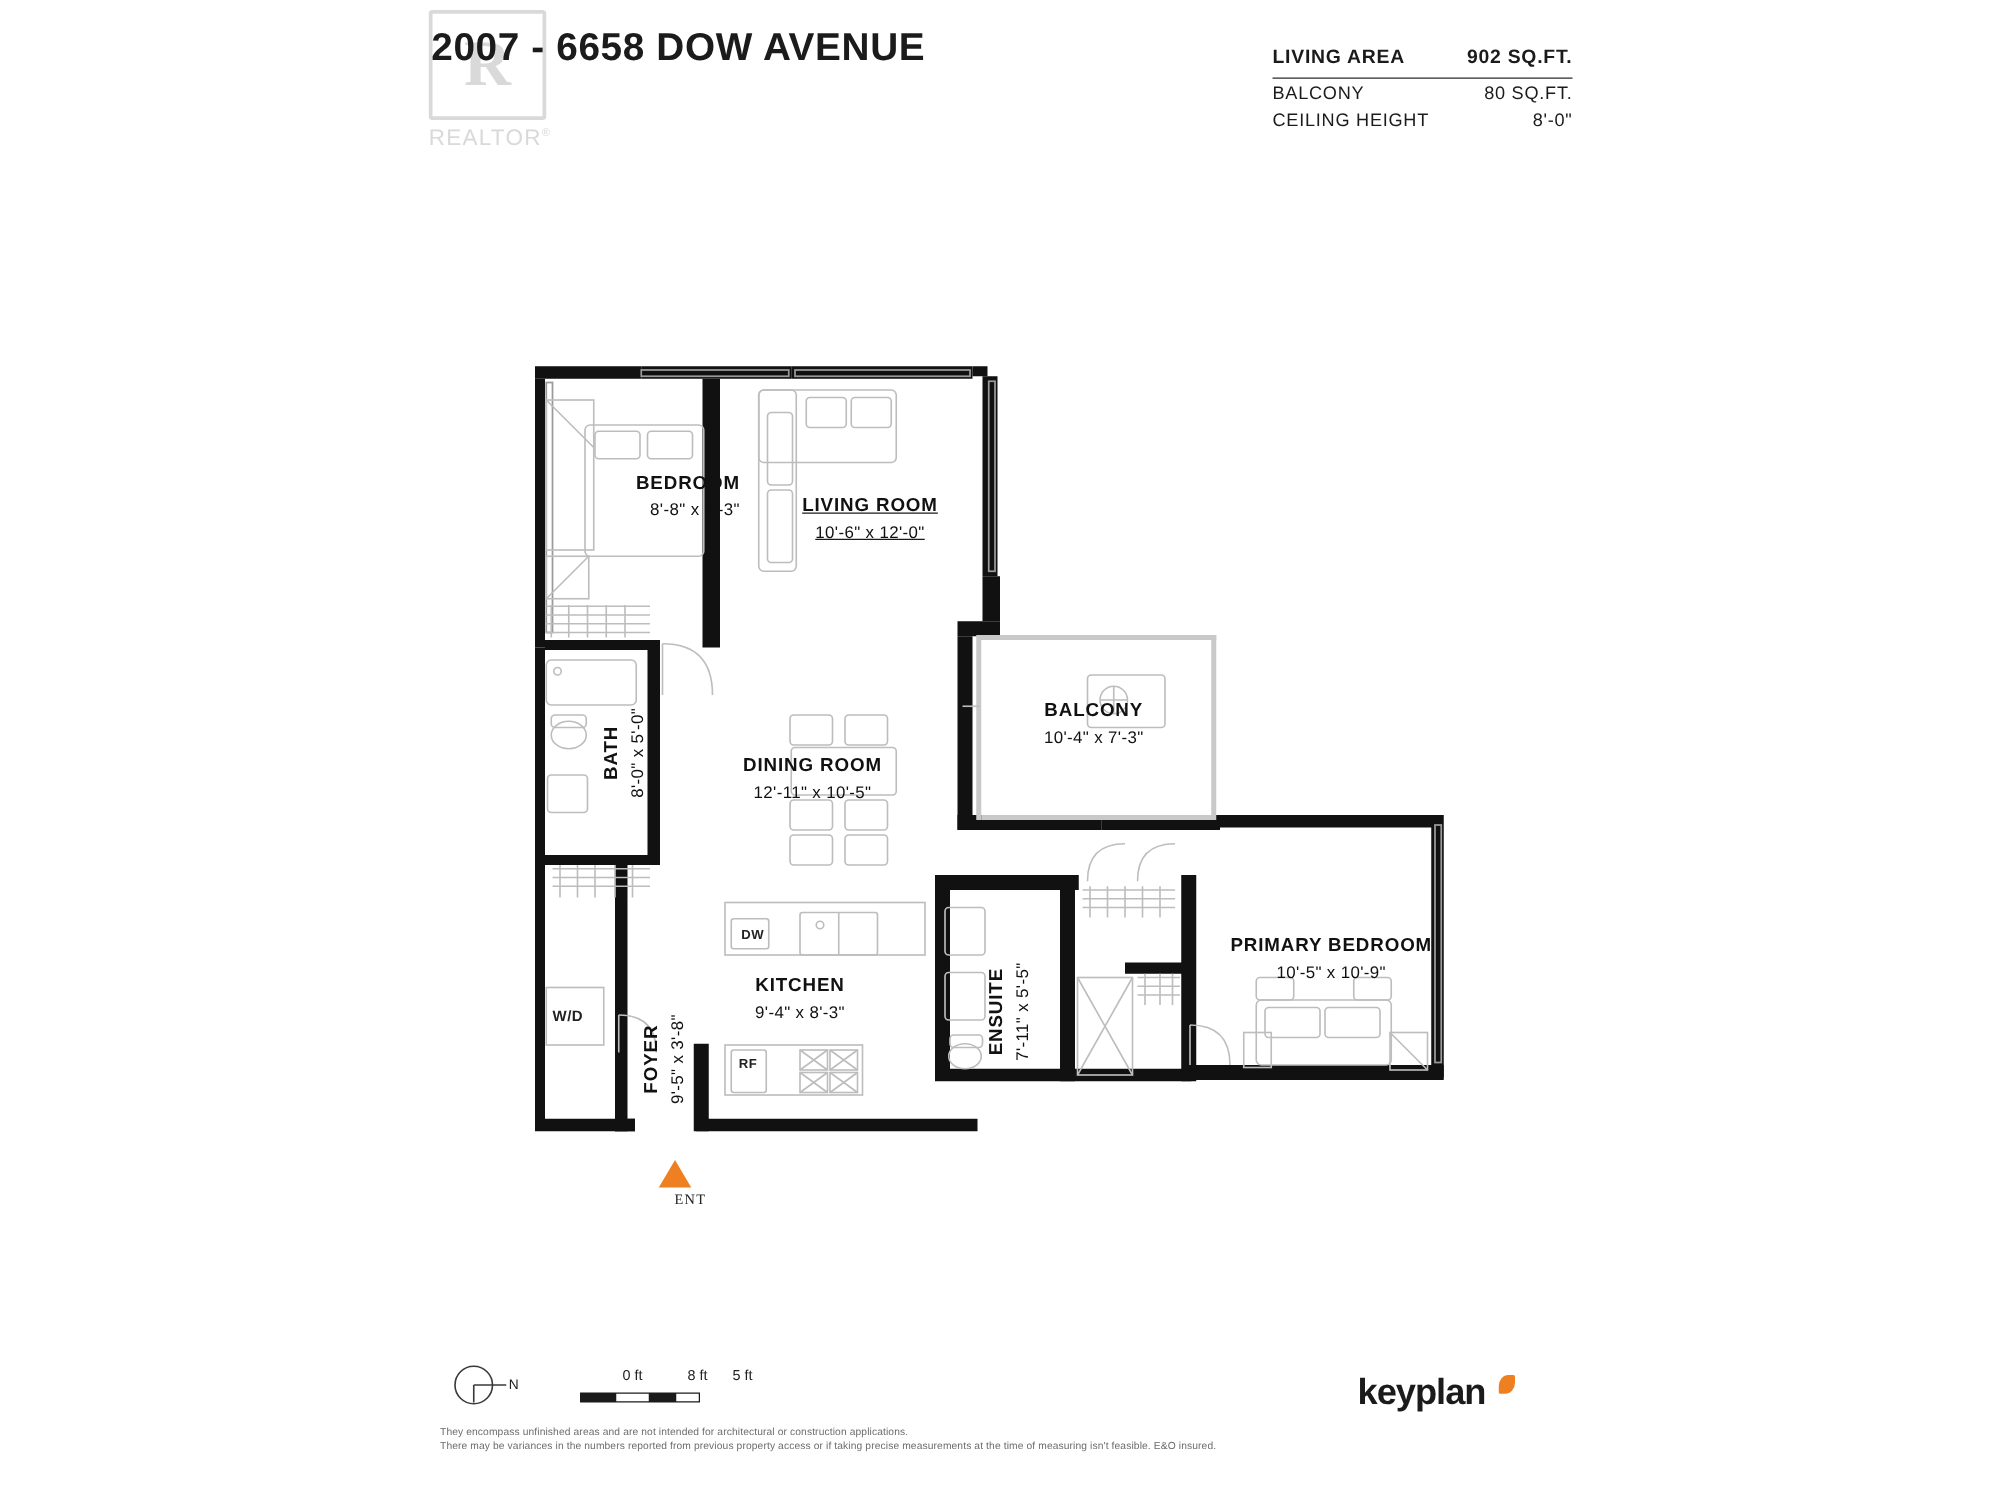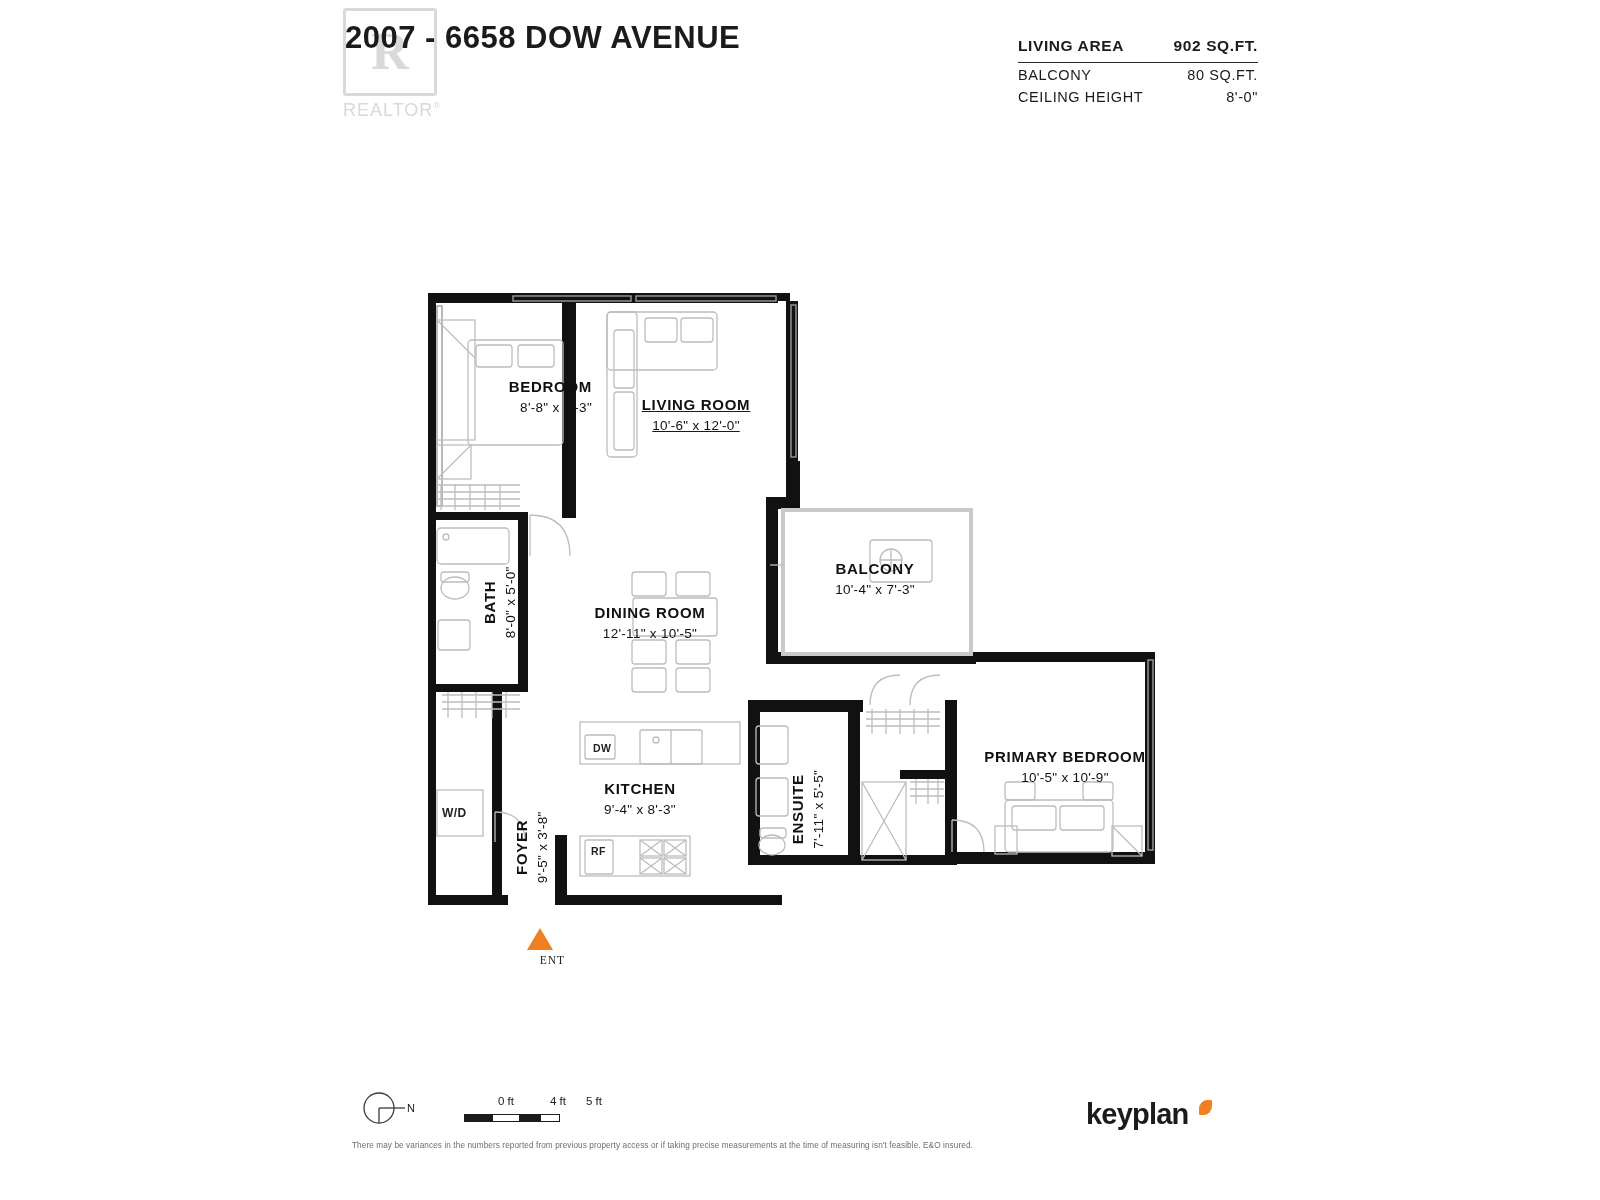--- a/index.html
+++ b/index.html
@@ -350,32 +350,33 @@
       <circle cx="22" cy="20" r="15" fill="none" stroke="#3a3a3a" stroke-width="1.3"></circle>
       <path d="M22 20 L48 20" stroke="#3a3a3a" stroke-width="1.3"></path>
       <path d="M22 20 L22 34" stroke="#3a3a3a" stroke-width="1.3"></path>
     </svg>
     <span class="compass-n">N</span>
   </div>
 
   <div class="scalebar">
     <div class="scale-nums">
       <span class="sn0">0 ft</span>
-      <span class="sn3">4 ft</span>
+      <span class="sn3">8 ft</span>
       <span class="sn5">5 ft</span>
     </div>
     <div class="scale-blocks">
       <i class="sb1"></i>
       <i class="sb2"></i>
       <i class="sb3"></i>
       <i class="sb4"></i>
     </div>
   </div>
 
   <div class="disclaimer">
+    <div>They encompass unfinished areas and are not intended for architectural or construction applications.</div>
     <div>There may be variances in the numbers reported from previous property access or if taking precise measurements at the time of measuring isn't feasible. E&amp;O insured.</div>
   </div>
 
   <div class="keyplan">
     <span class="kp-text">keyplan</span>
     <span class="kp-leaf"></span>
   </div>
 
 </div>
 

